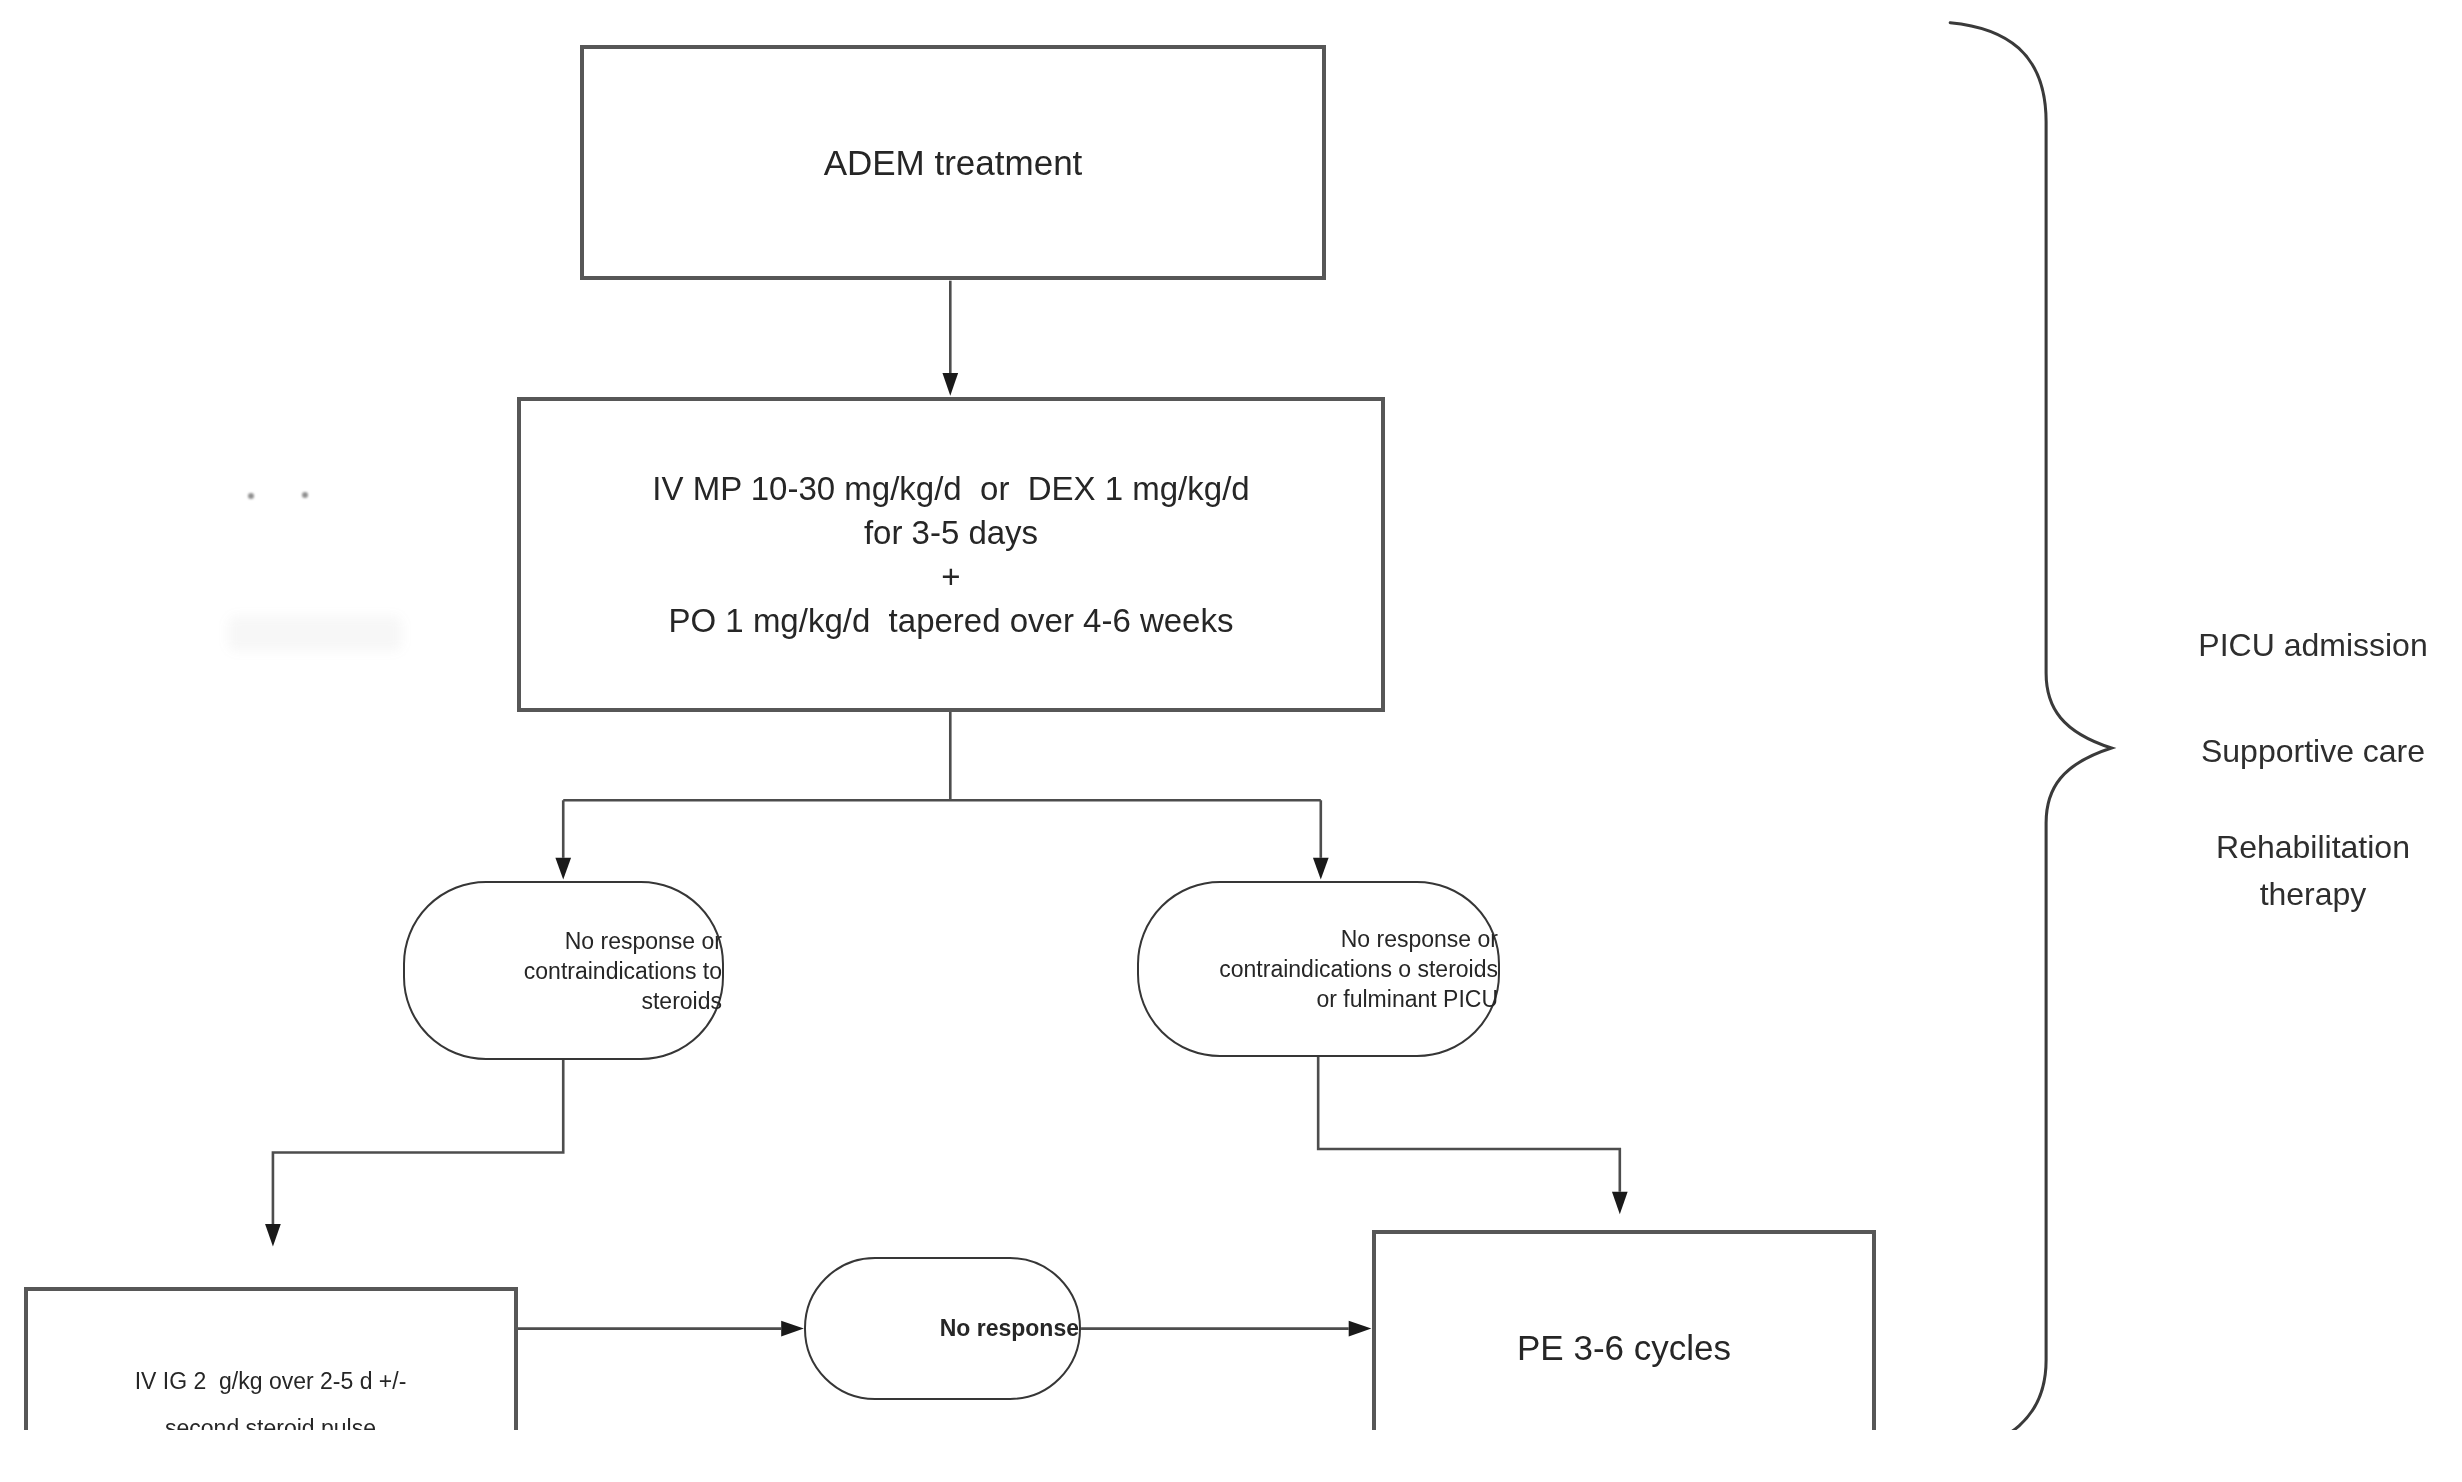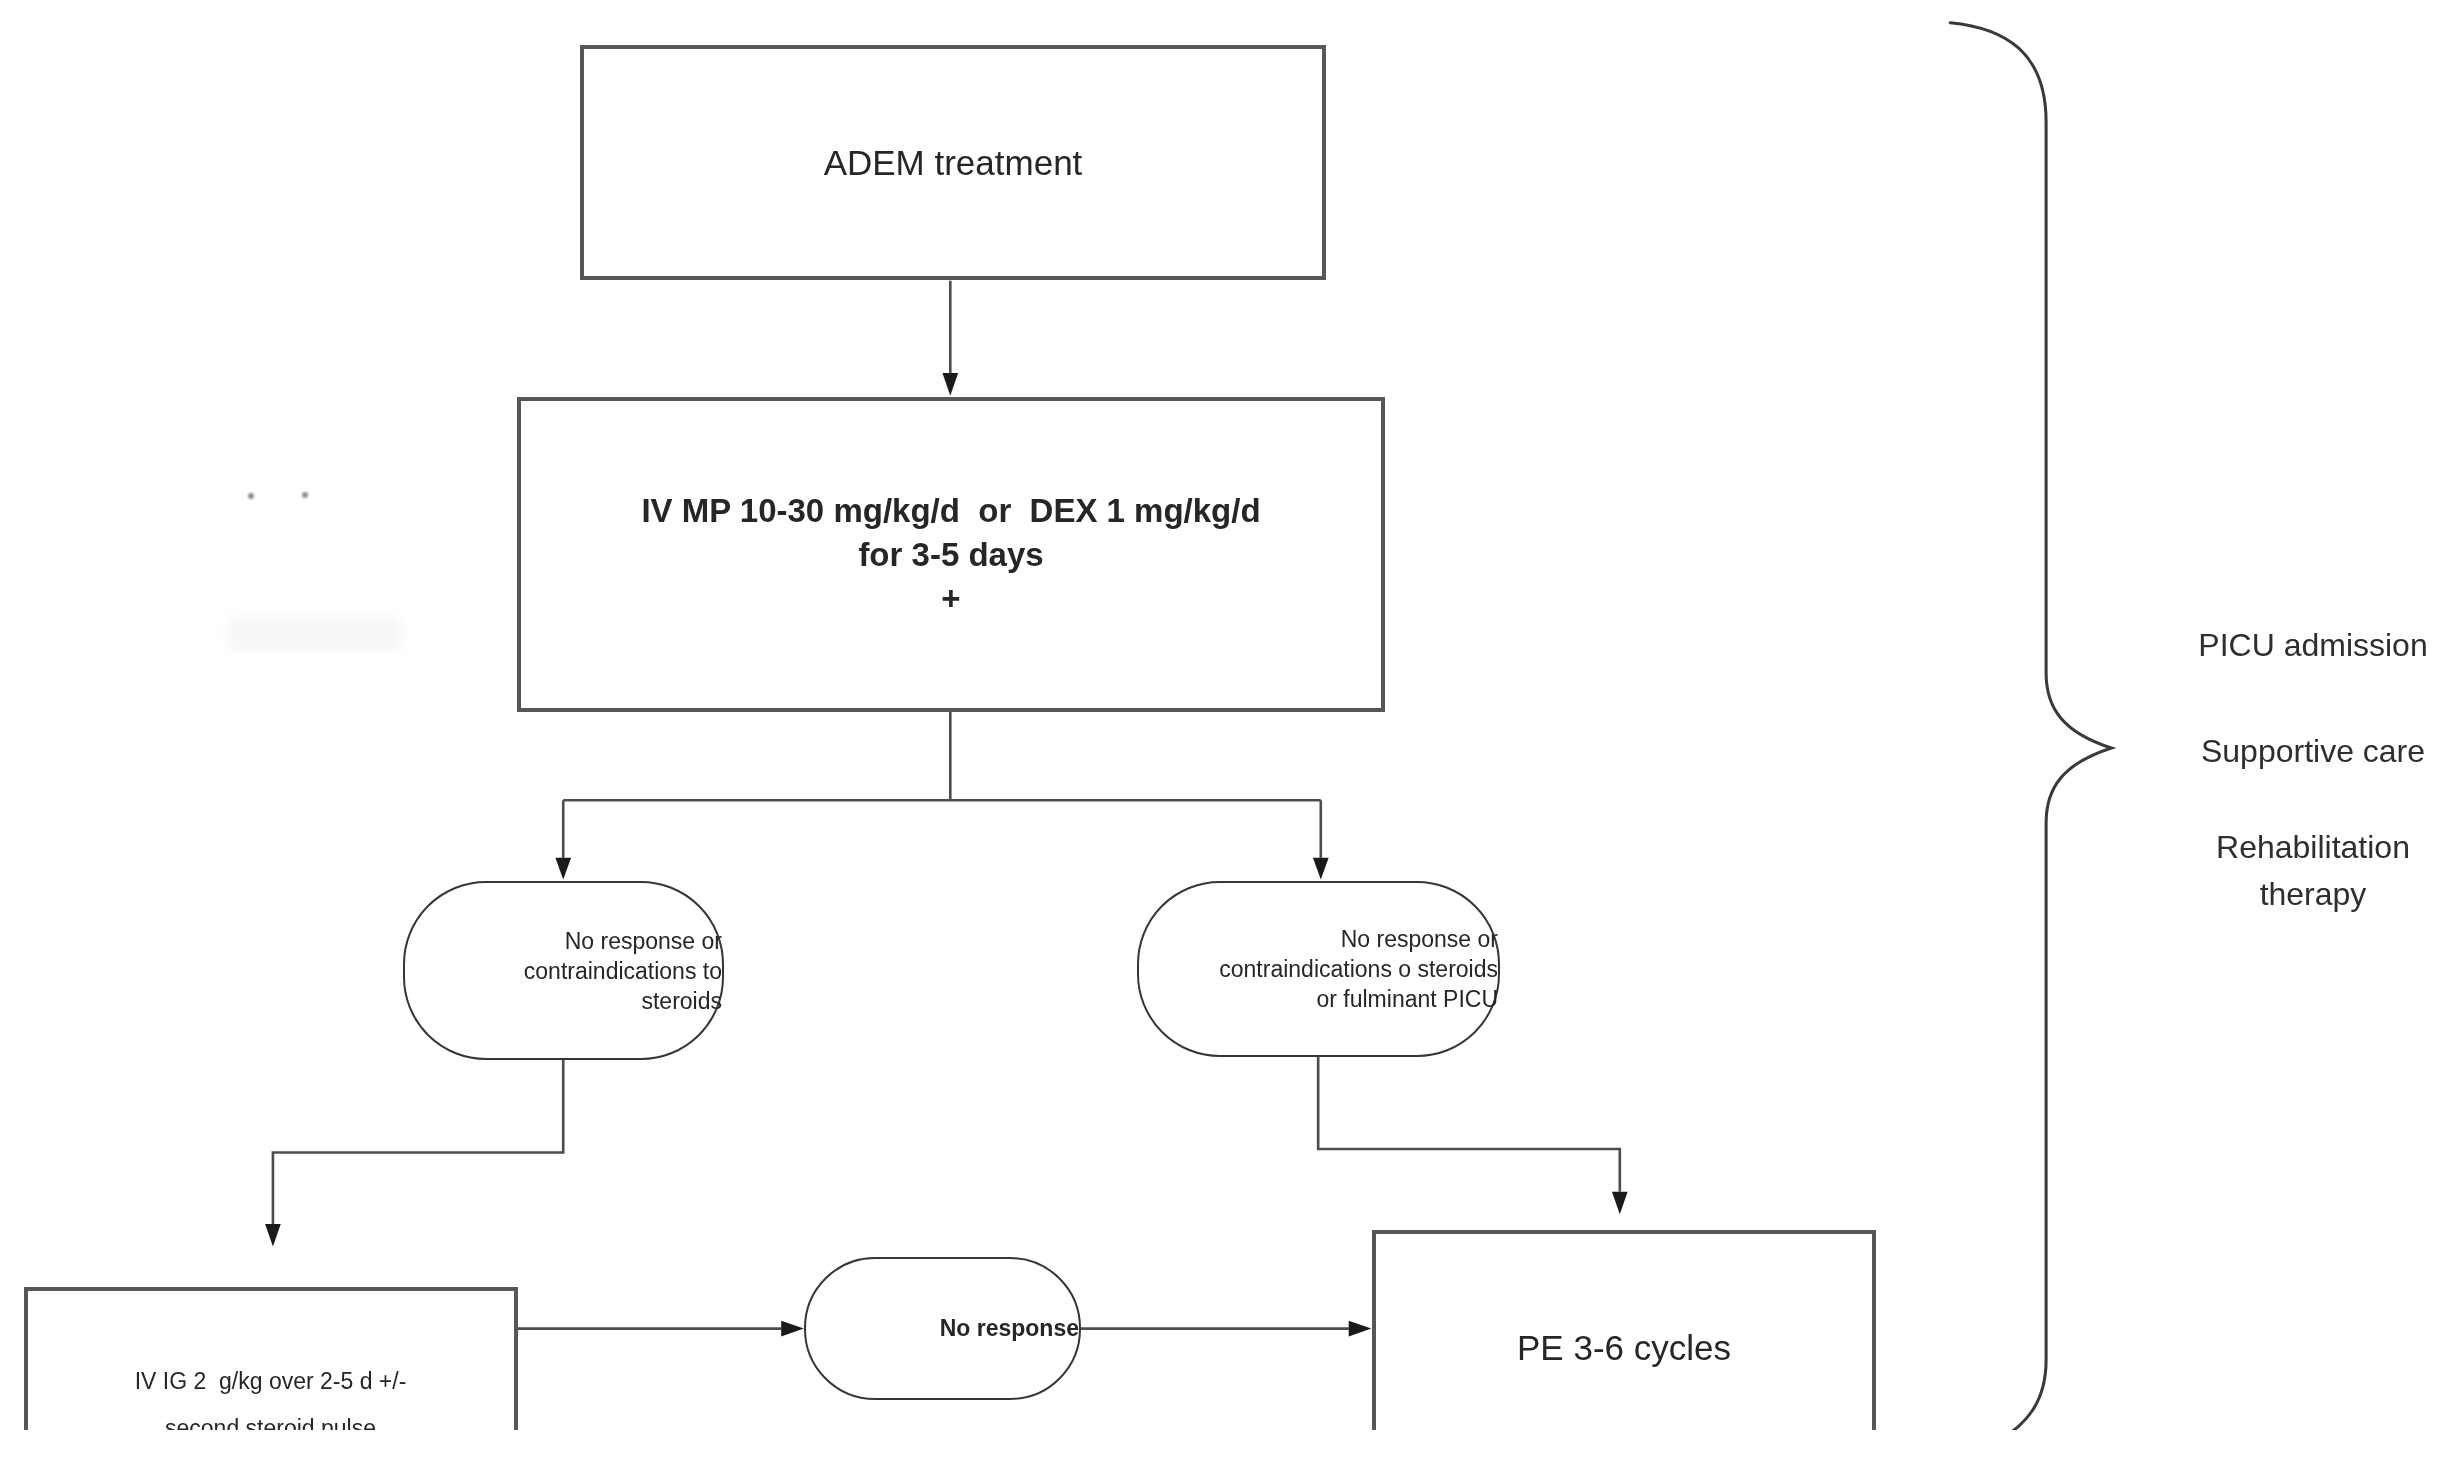--- a/index.html
+++ b/index.html
@@ -25,21 +25,21 @@
     justify-content: center;
     text-align: center;
     background: #ffffff;
     box-sizing: border-box;
   }
   .rect    { border: 4.4px solid #575757; }
   .stadium { border: 2.6px solid #363636; align-items: flex-end; }
   .node-line { white-space: pre; }
 
   .root-box        { left: 580px;  top: 45px;   width: 746px; height: 235px; font-size: 35px; }
-  .steroid-box     { left: 517px;  top: 397px;  width: 868px; height: 315px; font-size: 33px; line-height: 44px; font-weight: bold; }
+  .steroid-box     { left: 517px;  top: 397px;  width: 868px; height: 315px; font-size: 33px; line-height: 44px; }
   .left-stadium    { left: 403px;  top: 881px; width: 321px; height: 179px; border-radius: 83px;  font-size: 23px; line-height: 30px; }
   .right-stadium   { left: 1137px; top: 881px; width: 363px; height: 176px; border-radius: 83px;  font-size: 23px; line-height: 30px; }
   .ivig-box        { left: 23.5px;   top: 1287px; width: 494px; height: 235px; font-size: 23px; line-height: 47px; }
   .mid-stadium     { left: 804px;  top: 1257px; width: 277px; height: 143px; border-radius: 71px; font-size: 23px; font-weight: bold; }
   .pe-box          { left: 1372px; top: 1215px; width: 504px; height: 235px; font-size: 35px; margin-top: 15px; }
 
   .side-label {
     position: absolute;
     left: 2145px;
     width: 336px;
@@ -105,20 +105,21 @@
   <div class="artifact-smudge"></div>
 
   <div class="node rect root-box">
     <div class="node-line">ADEM treatment</div>
   </div>
 
   <div class="node rect steroid-box">
     <div class="node-line">IV MP 10-30 mg/kg/d  or  DEX 1 mg/kg/d</div>
     <div class="node-line">for 3-5 days</div>
     <div class="node-line">+</div>
+    <div class="node-line">PO 1 mg/kg/d  tapered over 4-6 weeks</div>
   </div>
 
   <div class="node stadium left-stadium">
     <div class="node-line">No response or</div>
     <div class="node-line">contraindications to</div>
     <div class="node-line">steroids</div>
   </div>
 
   <div class="node stadium right-stadium">
     <div class="node-line">No response or</div>

